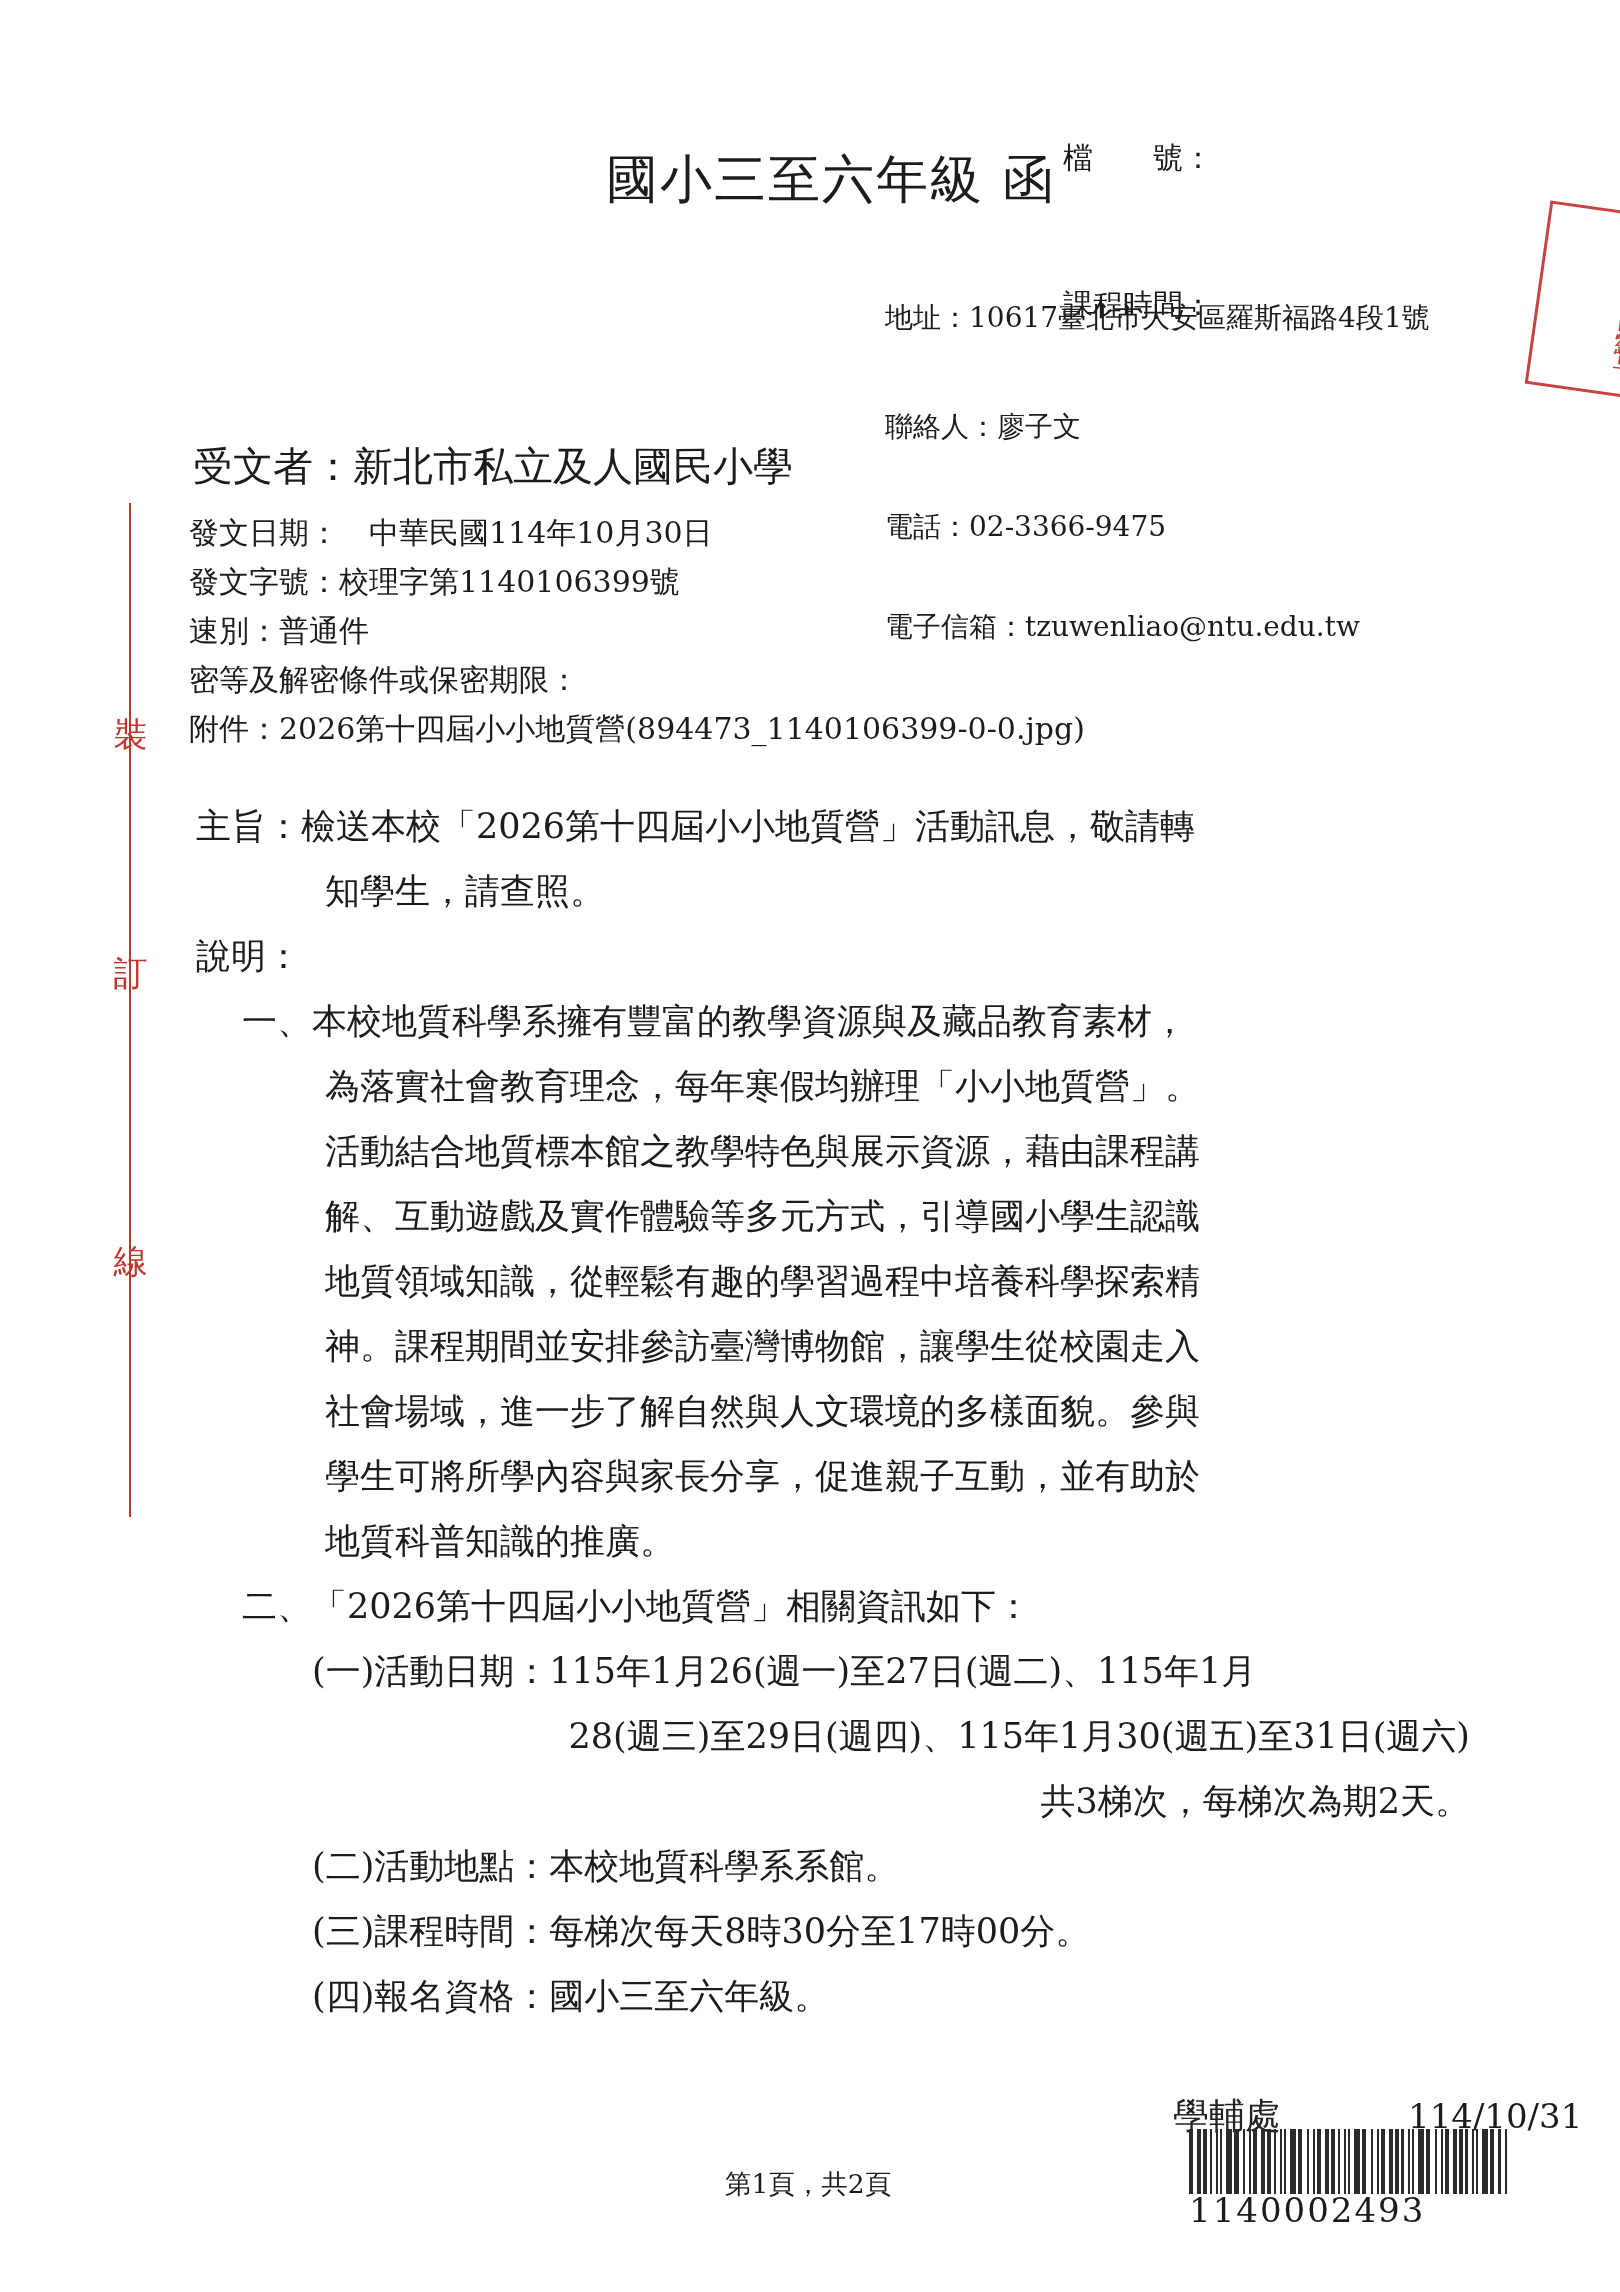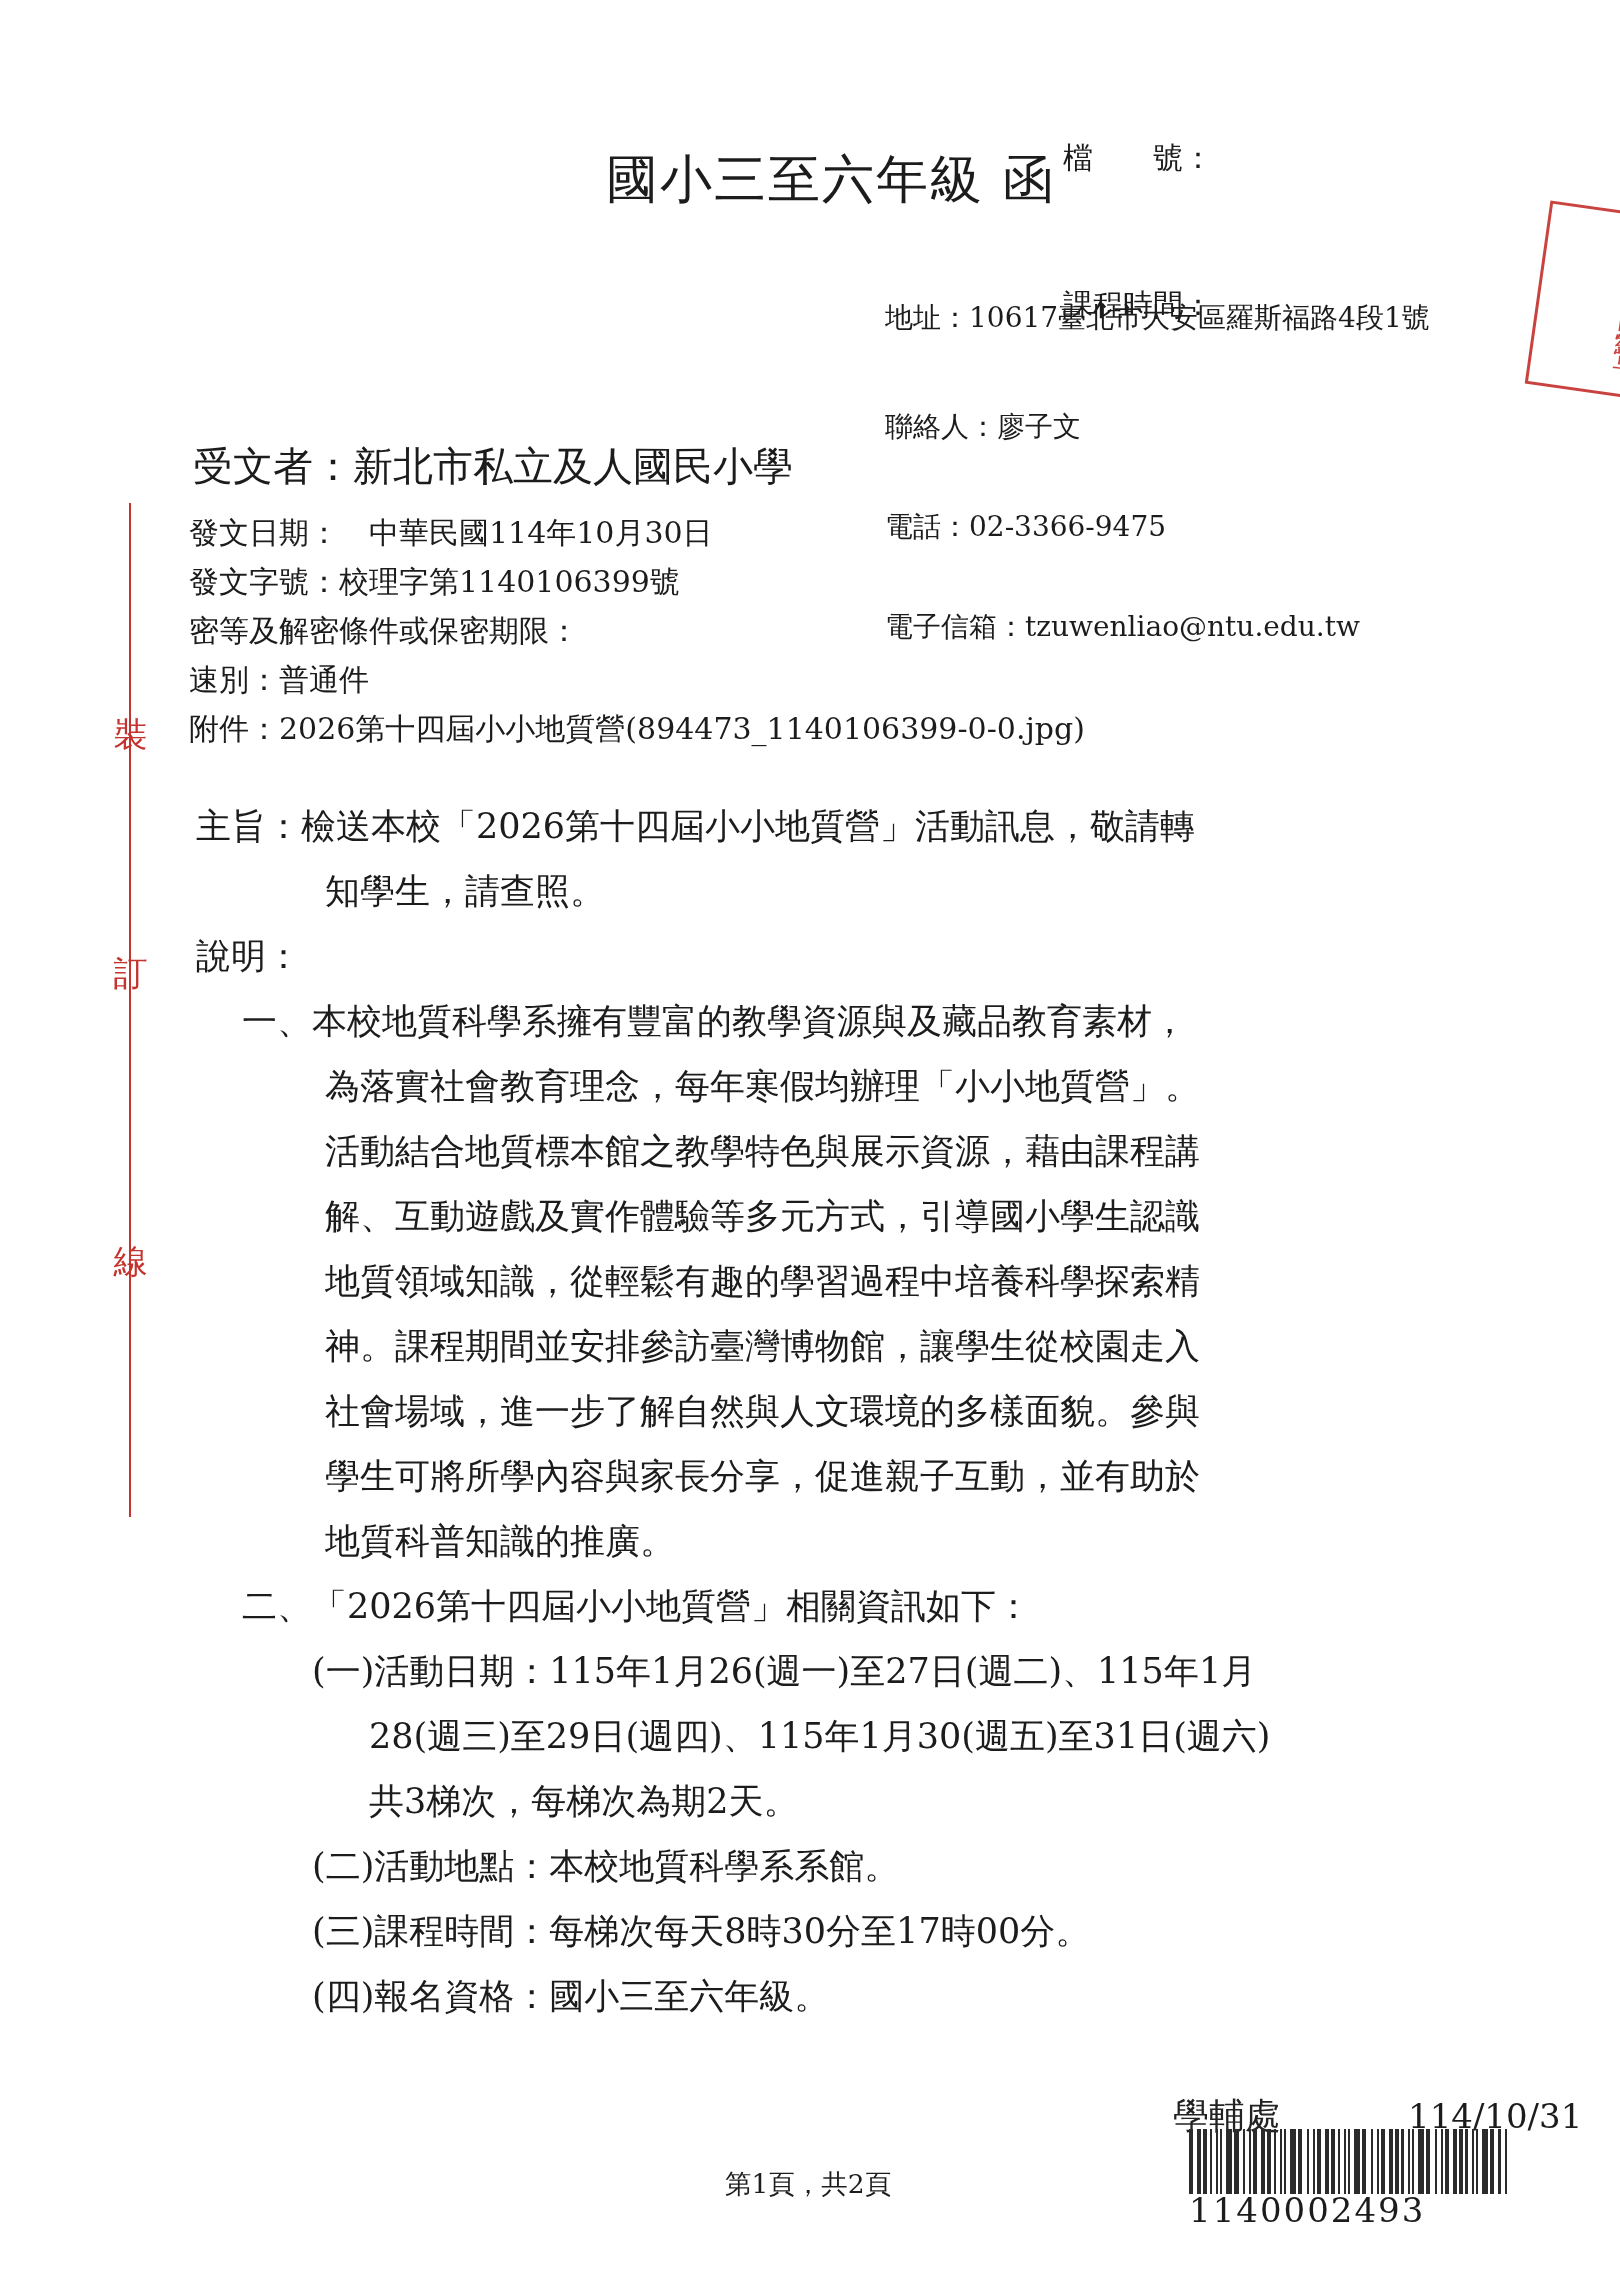--- a/index.html
+++ b/index.html
@@ -36,21 +36,21 @@
   .meta{left:189px;top:508px;font-size:30px;}
   .meta .m-line{line-height:49px;}
 
   
   .doc-body{left:196px;top:794px;width:1274px;}
   .bline{font-size:35px;line-height:65px;white-space:pre;}
   .ind-label{margin-left:0;}
   .ind-item{margin-left:46px;}
   .ind-text{margin-left:129px;}
   .ind-subitem{margin-left:116px;}
-  .ind-subtext{margin-left:173px;}
+  .ind-subtext{margin-left:173px;text-align:right;}
 
   
   .bind-line{left:129px;top:503px;width:2px;height:1014px;background:var(--red);}
   .bind-char{left:112px;width:37px;text-align:center;font-size:34px;color:var(--red);}
   .bind-char.b0{top:712px;}
   .bind-char.b1{top:951px;}
   .bind-char.b2{top:1239px;}
 
   
   .seal{
@@ -91,21 +91,21 @@
     <div class="c-first">地址：10617臺北市大安區羅斯福路4段1號</div>
     <div class="c-line">聯絡人：廖子文</div>
     <div class="c-line">電話：02-3366-9475</div>
     <div class="c-line">電子信箱：tzuwenliao@ntu.edu.tw</div>
   </div>
 
   <div class="abs seal">騎縫章</div>
 
   <div class="abs recipient">受文者：新北市私立及人國民小學</div>
 
-  <div class="abs meta"><div class="m-line">發文日期：　中華民國114年10月30日</div><div class="m-line">發文字號：校理字第1140106399號</div><div class="m-line">密等及解密條件或保密期限：</div><div class="m-line">速別：普通件</div><div class="m-line">附件：2026第十四屆小小地質營(894473_1140106399-0-0.jpg)</div></div>
+  <div class="abs meta"><div class="m-line">發文日期：　中華民國114年10月30日</div><div class="m-line">發文字號：校理字第1140106399號</div><div class="m-line">速別：普通件</div><div class="m-line">密等及解密條件或保密期限：</div><div class="m-line">附件：2026第十四屆小小地質營(894473_1140106399-0-0.jpg)</div></div>
 
   <div class="abs bind-line"></div>
 
   <div class="abs doc-body"><div class="bline ind-label">主旨：檢送本校「2026第十四屆小小地質營」活動訊息，敬請轉</div><div class="bline ind-text">知學生，請查照。</div><div class="bline ind-label">說明：</div><div class="bline ind-item">一、本校地質科學系擁有豐富的教學資源與及藏品教育素材，</div><div class="bline ind-text">為落實社會教育理念，每年寒假均辦理「小小地質營」。</div><div class="bline ind-text">活動結合地質標本館之教學特色與展示資源，藉由課程講</div><div class="bline ind-text">解、互動遊戲及實作體驗等多元方式，引導國小學生認識</div><div class="bline ind-text">地質領域知識，從輕鬆有趣的學習過程中培養科學探索精</div><div class="bline ind-text">神。課程期間並安排參訪臺灣博物館，讓學生從校園走入</div><div class="bline ind-text">社會場域，進一步了解自然與人文環境的多樣面貌。參與</div><div class="bline ind-text">學生可將所學內容與家長分享，促進親子互動，並有助於</div><div class="bline ind-text">地質科普知識的推廣。</div><div class="bline ind-item">二、「2026第十四屆小小地質營」相關資訊如下：</div><div class="bline ind-subitem">(一)活動日期：115年1月26(週一)至27日(週二)、115年1月</div><div class="bline ind-subtext">28(週三)至29日(週四)、115年1月30(週五)至31日(週六)</div><div class="bline ind-subtext">共3梯次，每梯次為期2天。</div><div class="bline ind-subitem">(二)活動地點：本校地質科學系系館。</div><div class="bline ind-subitem">(三)課程時間：每梯次每天8時30分至17時00分。</div><div class="bline ind-subitem">(四)報名資格：國小三至六年級。</div></div>
 
   <div class="abs office-stamp">學輔處</div>
   <div class="abs stamp-date">114/10/31</div>
   <div class="abs barcode"><div class="bar" style="width: 4.1px;"></div><div class="gap" style="width: 4.1px;"></div><div class="bar" style="width: 4.1px;"></div><div class="gap" style="width: 2.1px;"></div><div class="bar" style="width: 4.1px;"></div><div class="gap" style="width: 2.1px;"></div><div class="bar" style="width: 2.1px;"></div><div class="gap" style="width: 4.1px;"></div><div class="bar" style="width: 2.1px;"></div><div class="gap" style="width: 2.1px;"></div><div class="bar" style="width: 2.1px;"></div><div class="gap" style="width: 4.1px;"></div><div class="bar" style="width: 6.2px;"></div><div class="gap" style="width: 2.1px;"></div><div class="bar" style="width: 4.1px;"></div><div class="gap" style="width: 4.1px;"></div><div class="bar" style="width: 2.1px;"></div><div class="gap" style="width: 4.1px;"></div><div class="bar" style="width: 2.1px;"></div><div class="gap" style="width: 2.1px;"></div><div class="bar" style="width: 4.1px;"></div><div class="gap" style="width: 4.1px;"></div><div class="bar" style="width: 4.1px;"></div><div class="gap" style="width: 2.1px;"></div><div class="bar" style="width: 4.1px;"></div><div class="gap" style="width: 2.1px;"></div><div class="bar" style="width: 2.1px;"></div><div class="gap" style="width: 4.1px;"></div><div class="bar" style="width: 2.1px;"></div><div class="gap" style="width: 2.1px;"></div><div class="bar" style="width: 2.1px;"></div><div class="gap" style="width: 4.1px;"></div><div class="bar" style="width: 6.2px;"></div><div class="gap" style="width: 2.1px;"></div><div class="bar" style="width: 4.1px;"></div><div class="gap" style="width: 4.1px;"></div><div class="bar" style="width: 2.1px;"></div><div class="gap" style="width: 4.1px;"></div><div class="bar" style="width: 2.1px;"></div><div class="gap" style="width: 2.1px;"></div><div class="bar" style="width: 4.1px;"></div><div class="gap" style="width: 4.1px;"></div><div class="bar" style="width: 4.1px;"></div><div class="gap" style="width: 2.1px;"></div><div class="bar" style="width: 4.1px;"></div><div class="gap" style="width: 2.1px;"></div><div class="bar" style="width: 2.1px;"></div><div class="gap" style="width: 4.1px;"></div><div class="bar" style="width: 2.1px;"></div><div class="gap" style="width: 2.1px;"></div><div class="bar" style="width: 2.1px;"></div><div class="gap" style="width: 4.1px;"></div><div class="bar" style="width: 6.2px;"></div><div class="gap" style="width: 2.1px;"></div><div class="bar" style="width: 4.1px;"></div><div class="gap" style="width: 4.1px;"></div><div class="bar" style="width: 2.1px;"></div><div class="gap" style="width: 4.1px;"></div><div class="bar" style="width: 2.1px;"></div><div class="gap" style="width: 2.1px;"></div><div class="bar" style="width: 4.1px;"></div><div class="gap" style="width: 4.1px;"></div><div class="bar" style="width: 4.1px;"></div><div class="gap" style="width: 2.1px;"></div><div class="bar" style="width: 4.1px;"></div><div class="gap" style="width: 2.1px;"></div><div class="bar" style="width: 2.1px;"></div><div class="gap" style="width: 4.1px;"></div><div class="bar" style="width: 2.1px;"></div><div class="gap" style="width: 2.1px;"></div><div class="bar" style="width: 2.1px;"></div><div class="gap" style="width: 4.1px;"></div><div class="bar" style="width: 6.2px;"></div><div class="gap" style="width: 2.1px;"></div><div class="bar" style="width: 4.1px;"></div><div class="gap" style="width: 4.1px;"></div><div class="bar" style="width: 2.1px;"></div><div class="gap" style="width: 4.1px;"></div><div class="bar" style="width: 2.1px;"></div><div class="gap" style="width: 2.1px;"></div><div class="bar" style="width: 4.1px;"></div><div class="gap" style="width: 4.1px;"></div><div class="bar" style="width: 4.1px;"></div><div class="gap" style="width: 2.1px;"></div><div class="bar" style="width: 4.1px;"></div><div class="gap" style="width: 2.1px;"></div><div class="bar" style="width: 2.1px;"></div><div class="gap" style="width: 4.1px;"></div><div class="bar" style="width: 2.1px;"></div><div class="gap" style="width: 2.1px;"></div><div class="bar" style="width: 2.1px;"></div><div class="gap" style="width: 4.1px;"></div><div class="bar" style="width: 6.2px;"></div><div class="gap" style="width: 2.1px;"></div><div class="bar" style="width: 4.1px;"></div><div class="gap" style="width: 4.1px;"></div><div class="bar" style="width: 2.1px;"></div><div class="gap" style="width: 4.1px;"></div><div class="bar" style="width: 2.1px;"></div><div class="gap" style="width: 2.1px;"></div></div>
   <div class="abs barcode-num">1140002493</div>
   <div class="abs page-info">第1頁，共2頁</div>

